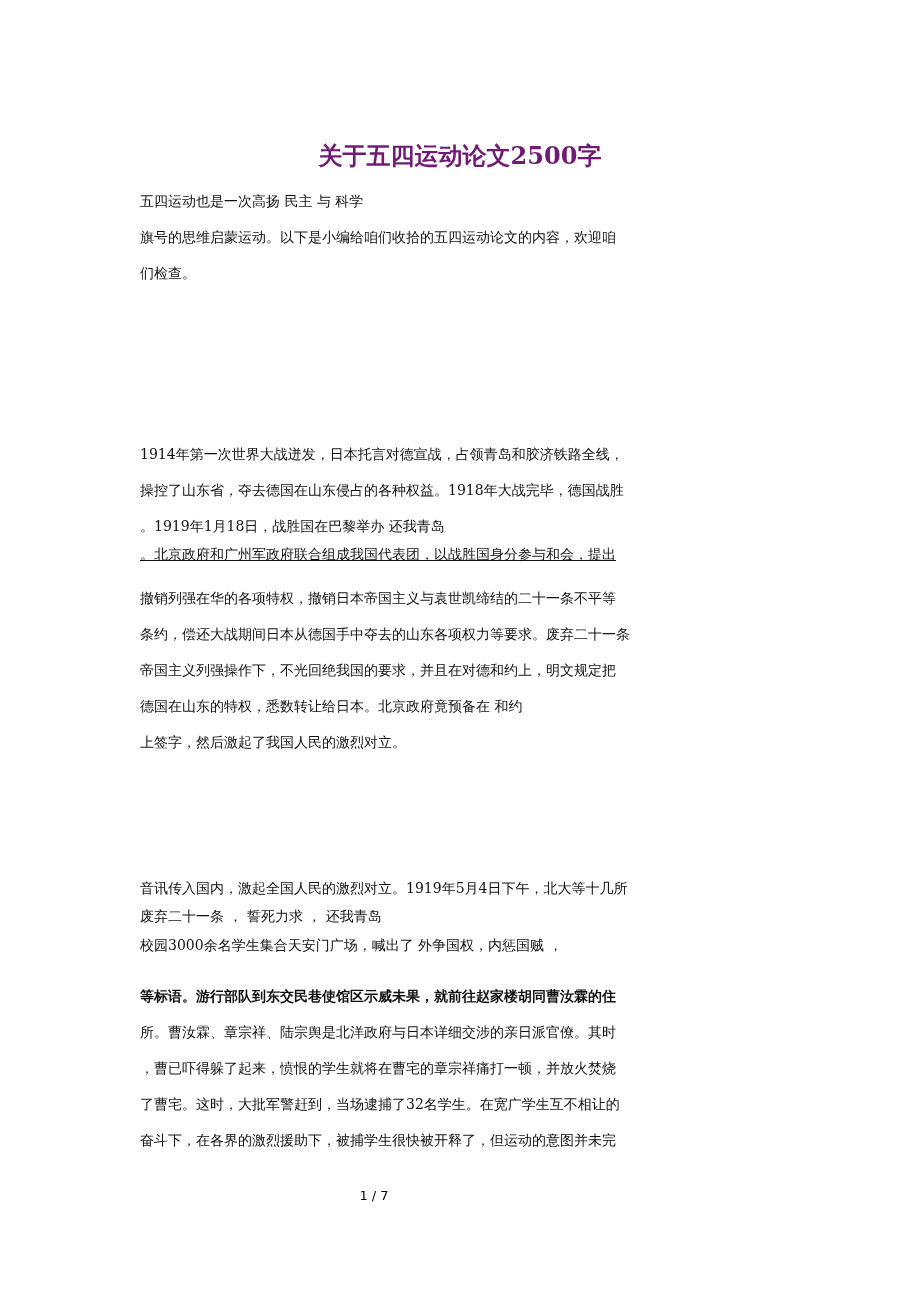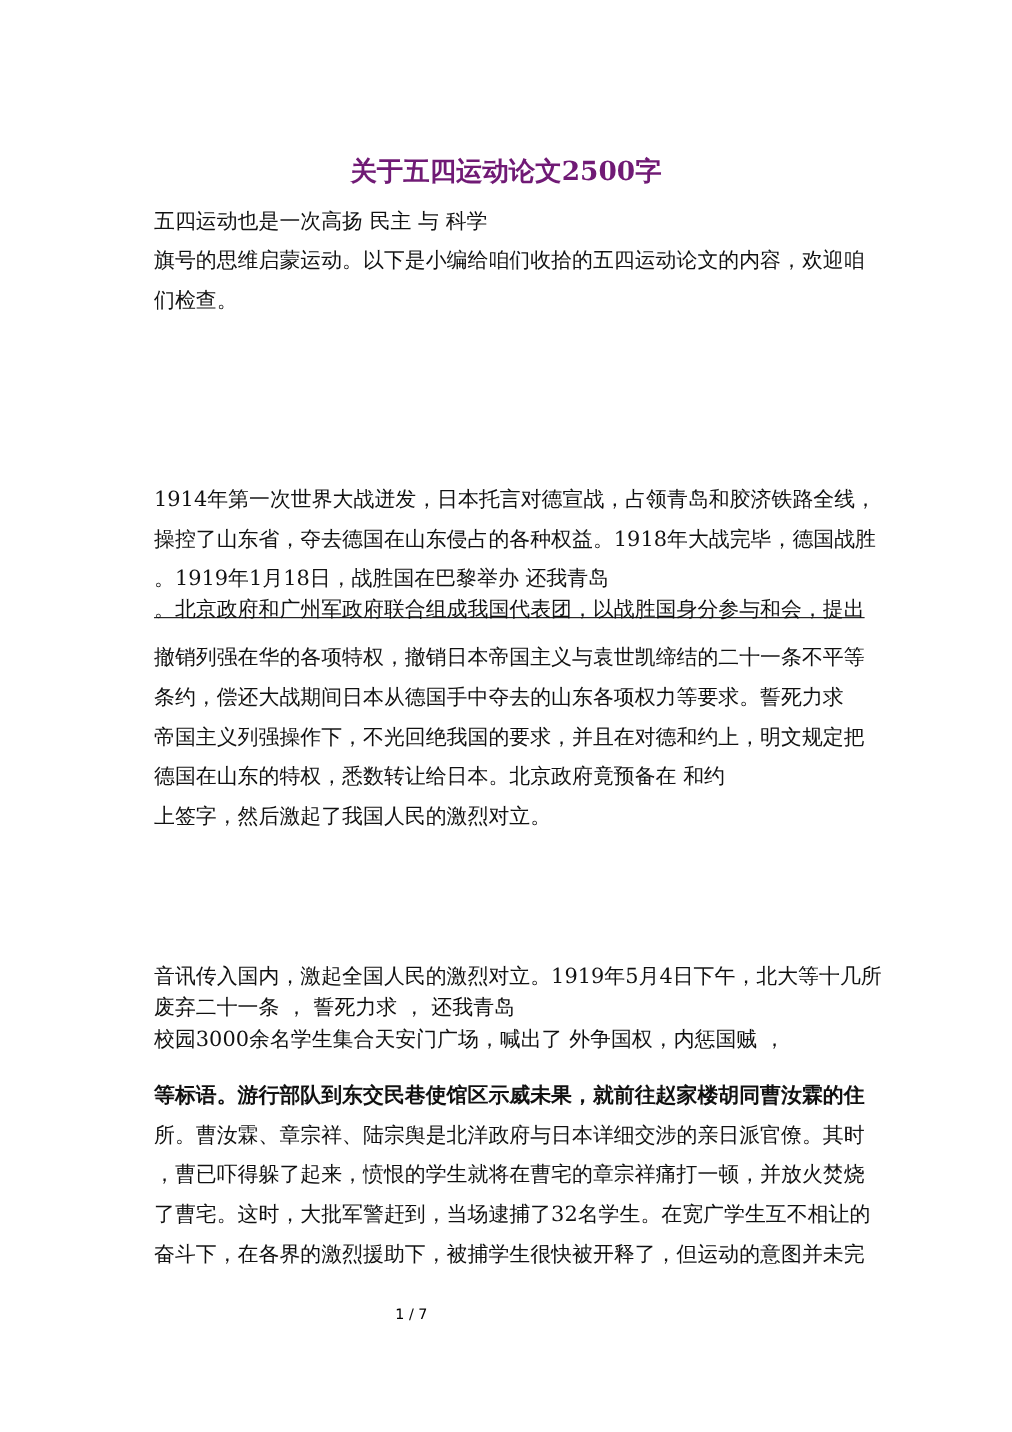--- a/index.html
+++ b/index.html
@@ -32,21 +32,21 @@
       font-size: 24px;
       font-weight: bold;
       line-height: 36px;
       color: #701a75;
       margin: 0;
       letter-spacing: 0px;
     }
     .line {
       position: absolute;
       left: 140px;
-      font-size: 19px;
+      font-size: 14px;
       line-height: 24px;
       height: 24px;
       white-space: pre;
       color: #111111;
       margin: 0;
     }
     .page-number {
       position: absolute;
       left: 0;
       width: 748px;
@@ -70,21 +70,21 @@
     <p class="line" style="top:225px;">旗号的思维启蒙运动。以下是小编给咱们收拾的五四运动论文的内容，欢迎咱</p>
     <p class="line" style="top:261px;">们检查。</p>
   </div>
 
   <div>
     <p class="line" style="top:442px;">1914年第一次世界大战迸发，日本托言对德宣战，占领青岛和胶济铁路全线，</p>
     <p class="line" style="top:478px;">操控了山东省，夺去德国在山东侵占的各种权益。1918年大战完毕，德国战胜</p>
     <p class="line" style="top:514px;">。1919年1月18日，战胜国在巴黎举办 还我青岛</p>
     <p class="line" style="top:542px;text-decoration:underline;">。北京政府和广州军政府联合组成我国代表团，以战胜国身分参与和会，提出</p>
     <p class="line" style="top:586px;">撤销列强在华的各项特权，撤销日本帝国主义与袁世凯缔结的二十一条不平等</p>
-    <p class="line" style="top:622px;">条约，偿还大战期间日本从德国手中夺去的山东各项权力等要求。誓死力求</p>
+    <p class="line" style="top:622px;">条约，偿还大战期间日本从德国手中夺去的山东各项权力等要求。废弃二十一条</p>
     <p class="line" style="top:658px;">帝国主义列强操作下，不光回绝我国的要求，并且在对德和约上，明文规定把</p>
     <p class="line" style="top:694px;">德国在山东的特权，悉数转让给日本。北京政府竟预备在 和约</p>
     <p class="line" style="top:730px;">上签字，然后激起了我国人民的激烈对立。</p>
   </div>
 
   <div>
     <p class="line" style="top:876px;">音讯传入国内，激起全国人民的激烈对立。1919年5月4日下午，北大等十几所</p>
     <p class="line" style="top:912px;margin-top:21px;">校园3000余名学生集合天安门广场，喊出了 外争国权，内惩国贼 ，</p>
     <p class="line" style="top:904px;">废弃二十一条 ， 誓死力求 ， 还我青岛</p>
     <p class="line" style="top:984px;font-weight:bold;">等标语。游行部队到东交民巷使馆区示威未果，就前往赵家楼胡同曹汝霖的住</p>

